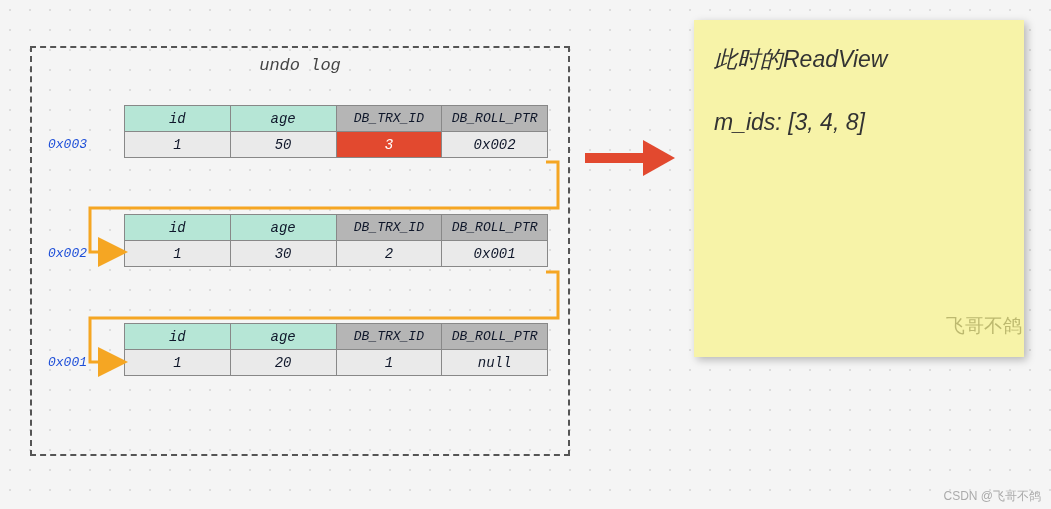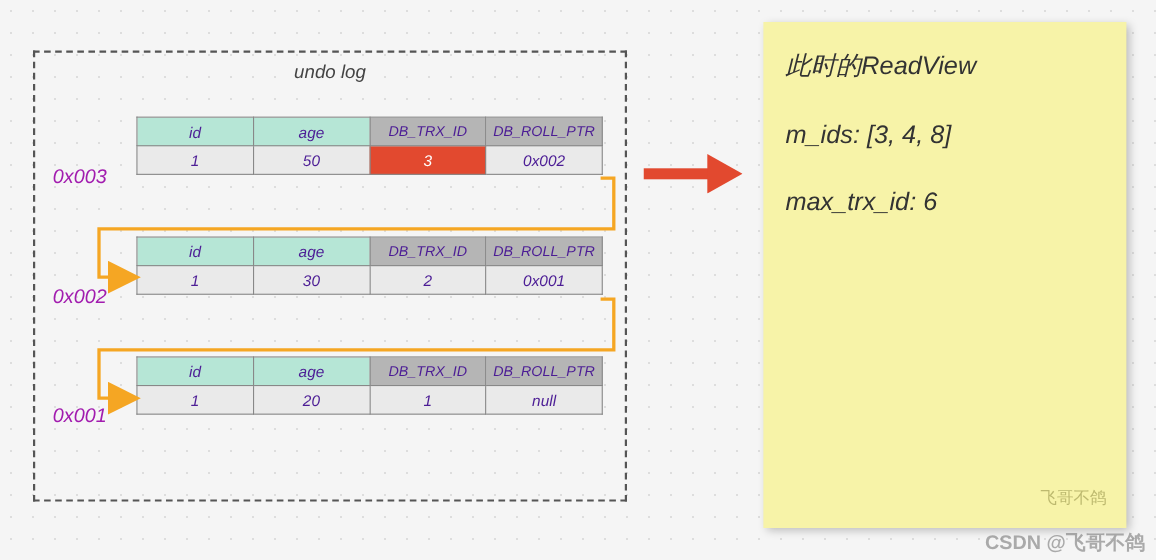--- a/index.html
+++ b/index.html
@@ -16,55 +16,56 @@
   .undo-box {
     position: absolute;
     left: 30px;
     top: 46px;
     width: 540px;
     height: 410px;
     border: 2px dashed #555;
     border-style: dashed;
     background: transparent;
     padding: 8px 0 0 0;
+    font-family: Liberation Mono, monospace;
   }
   .undo-title {
     text-align: center;
     font-style: italic;
     font-size: 17px;
     color: #444;
     margin-bottom: 30px;
   }
   .record-wrap {
     position: relative;
     margin-left: 92px;
     margin-bottom: 56px;
     width: 424px;
   }
   .addr-label {
     position: absolute;
     left: -76px;
-    top: 44px;
-    font-style: italic;
-    font-size: 18px;
-    color: #a21caf;
+    top: 32px;
+    font-style: italic;
+    font-size: 13px;
+    color: #1d4ed8;
     font-weight: 500;
   }
   table.rec {
     border-collapse: collapse;
     width: 424px;
     table-layout: fixed;
   }
   table.rec th, table.rec td {
     border: 1.5px solid #888;
     height: 26px;
     text-align: center;
     font-size: 14px;
     font-style: italic;
-    color: #4c1d95;
+    color: #0f172a;
   }
   table.rec th.kcol { background: #b6e6d6; font-weight: 500; }
   table.rec th.sys  { background: #b5b5b5; font-weight: 500; font-size: 13px; }
   table.rec td { background: #eaeaea; }
   table.rec td.hot { background: #e2492f; color: #fff; }
   table.rec col.c1 { width: 25%; }
   table.rec col.c2 { width: 25%; }
   table.rec col.c3 { width: 25%; }
   table.rec col.c4 { width: 25%; }
 
@@ -84,49 +85,48 @@
     top: 140px;
     width: 90px;
     height: 36px;
   }
 
   .note {
     position: absolute;
     left: 694px;
     top: 20px;
     width: 330px;
-    height: 460px;
+    height: 337px;
     background: #f7f3a8;
     box-shadow: 3px 3px 8px rgba(0,0,0,0.25);
     padding: 24px 20px;
   }
   .note .line {
     font-size: 23px;
     font-style: italic;
     color: #333;
     margin-bottom: 34px;
     font-weight: 500;
   }
   .note .sig {
     position: absolute;
-    right: 18px;
+    right: 2px;
     bottom: 18px;
     color: #bdb96f;
-    font-size: 15px;
+    font-size: 19px;
     font-family: "PingFang SC","Microsoft YaHei",sans-serif;
   }
 
   .watermark {
     position: absolute;
     right: 10px;
     bottom: 4px;
-    font-size: 18px;
+    font-size: 12px;
     color: rgba(120,120,120,0.6);
     font-family: "PingFang SC","Microsoft YaHei",sans-serif;
-    font-weight: bold;
   }
 </style>
 </head>
 <body>
 
 <div class="undo-box">
   <div class="undo-title">undo log</div>
 
   <div class="record-wrap">
     <span class="addr-label">0x003</span>
@@ -220,17 +220,16 @@
 </svg>
 
 <svg class="big-arrow" viewBox="0 0 90 36">
   <rect x="0" y="13" width="60" height="10" fill="#e2492f"></rect>
   <path d="M58 0 L90 18 L58 36 Z" fill="#e2492f"></path>
 </svg>
 
 <div class="note">
   <div class="line">此时的ReadView</div>
   <div class="line">m_ids:  [3, 4, 8]</div>
-  <div class="line">max_trx_id: 6</div>
   <div class="sig">飞哥不鸽</div>
 </div>
 
 <div class="watermark">CSDN @飞哥不鸽</div>
 
 </body></html>

